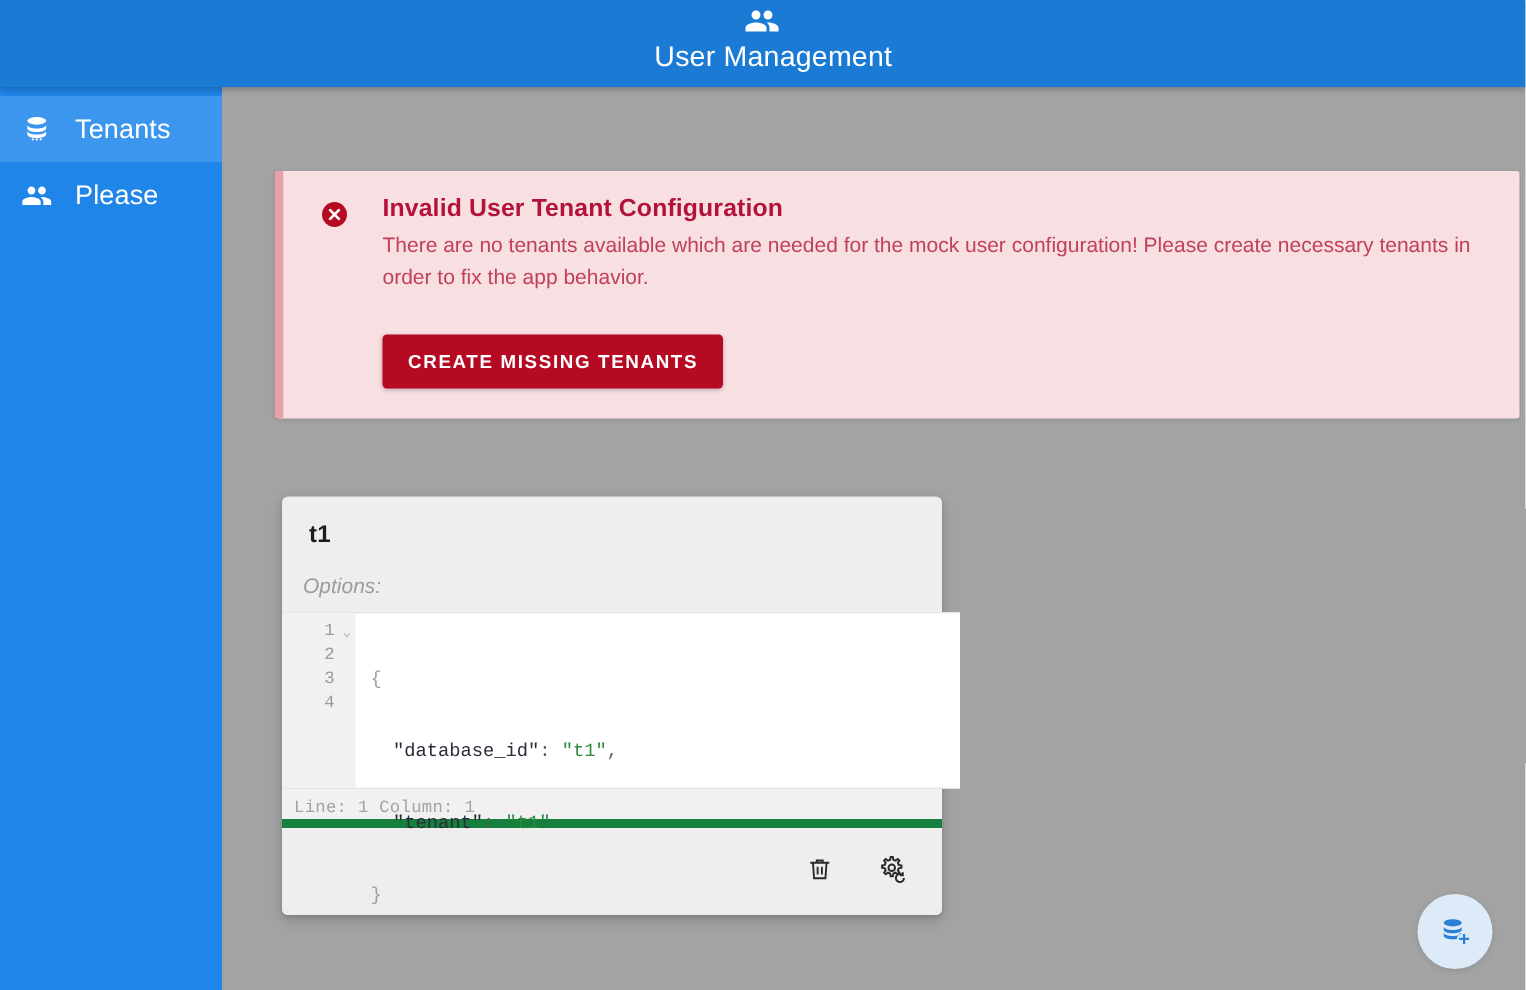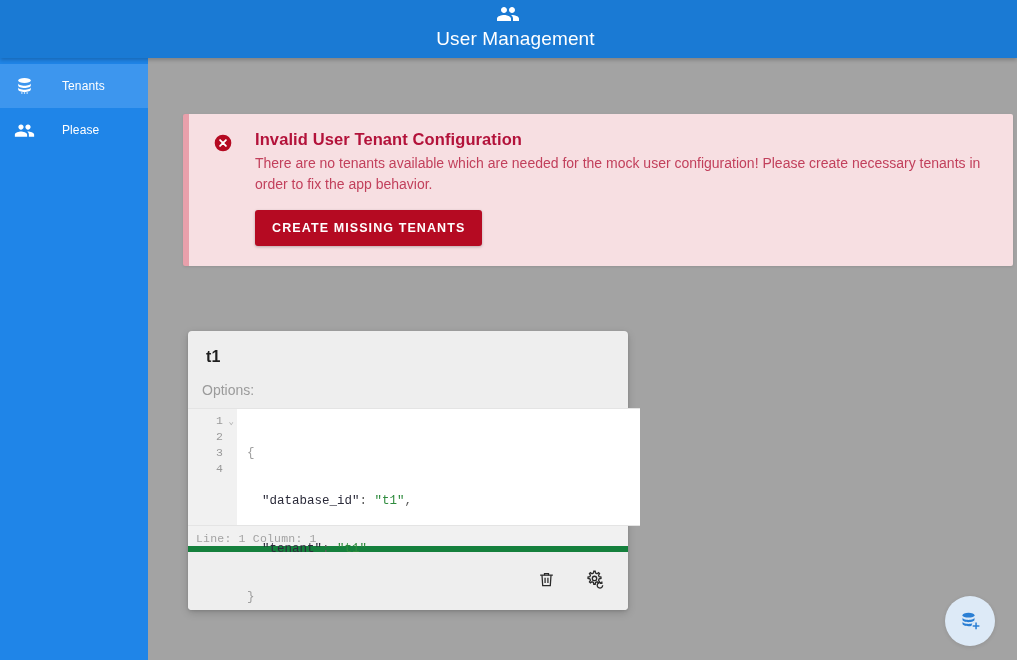--- a/index.html
+++ b/index.html
@@ -68,24 +68,23 @@
     background: #3d96ee;
   }
   .nav-icon {
     width: 24px; height: 24px;
     display: flex; align-items: center; justify-content: center;
     color: #ffffff;
     margin-right: 14px;
     flex: none;
   }
   .nav-label {
-    font-size: 12px;
+    font-size: 18px;
     color: #ffffff;
     letter-spacing: 0.1px;
-    margin-left: 12px;
   }
 
   
   .content {
     position: absolute;
     top: 58px; left: 148px;
     width: 869px;
     height: 602px;
     background: #a3a3a3;
     overflow: hidden;
@@ -124,21 +123,21 @@
     margin-bottom: 4px;
     letter-spacing: 0.1px;
   }
   .alert-text {
     font-size: 14px;
     line-height: 21px;
     color: #c2405c;
     max-width: 748px;
   }
   .alert-btn {
-    margin-top: 15px;
+    margin-top: 28px;
     background: #b50a22;
     color: #ffffff;
     border: none;
     border-radius: 3px;
     padding: 11px 17px;
     font-family: "Liberation Sans", sans-serif;
     font-size: 12.5px;
     font-weight: bold;
     letter-spacing: 1.1px;
     cursor: pointer;
@@ -160,20 +159,21 @@
     font-size: 16px;
     font-weight: bold;
     color: #1d1d1d;
     padding: 17px 0 0 18px;
     letter-spacing: 0.2px;
   }
   .card-sub {
     font-size: 14px;
     color: #9b9b9b;
     padding: 16px 0 10px 14px;
+    font-style: italic;
   }
 
   .editor {
     position: relative;
     display: flex;
     background: #ffffff;
     width: 452px;
     height: 118px;
     border-top: 1px solid #e4e4e4;
     border-bottom: 1px solid #e4e4e4;

